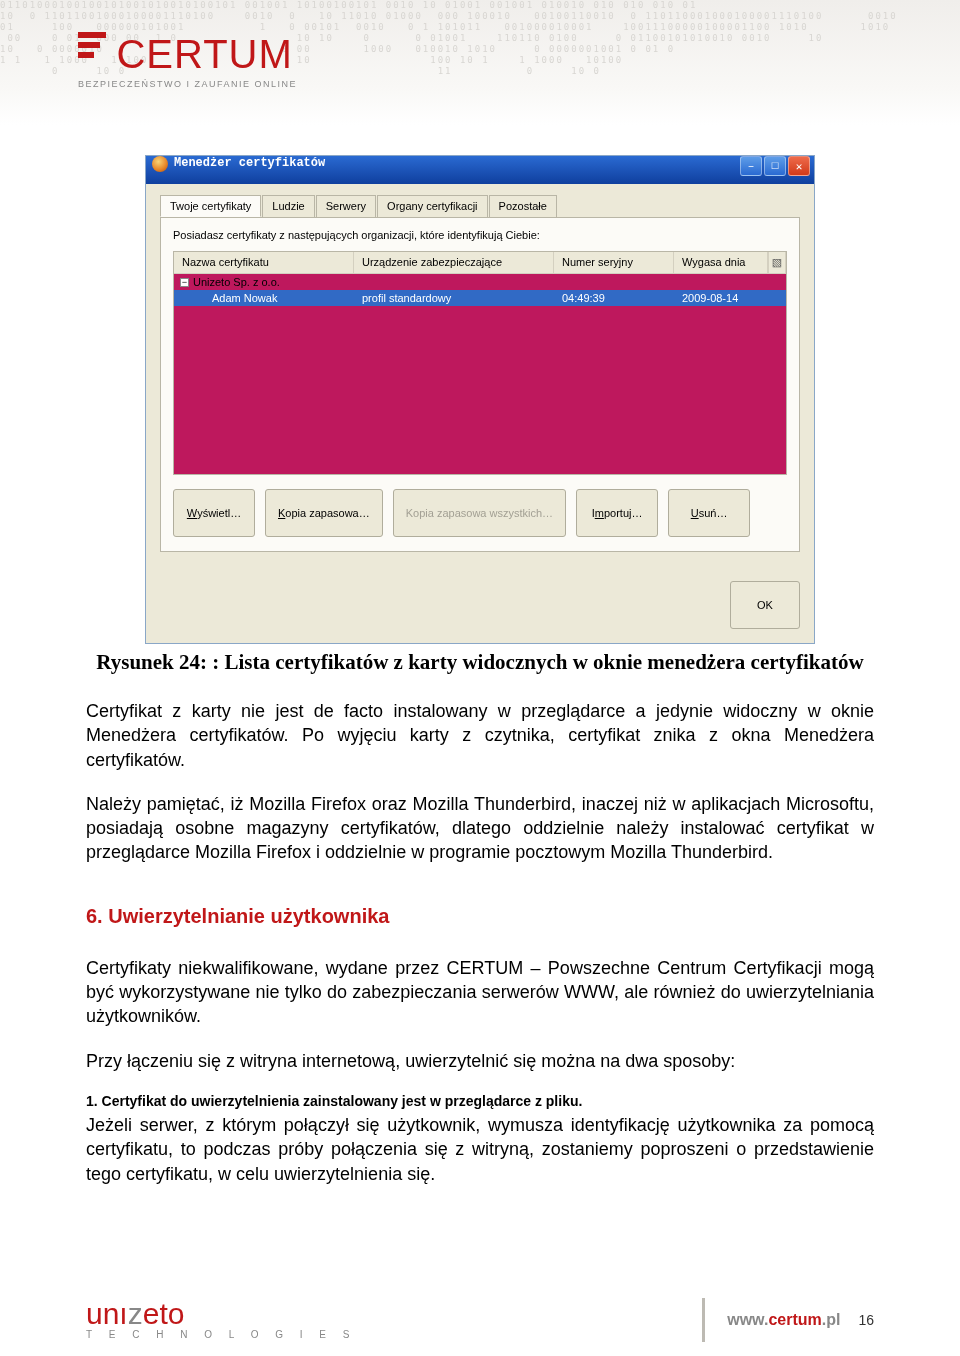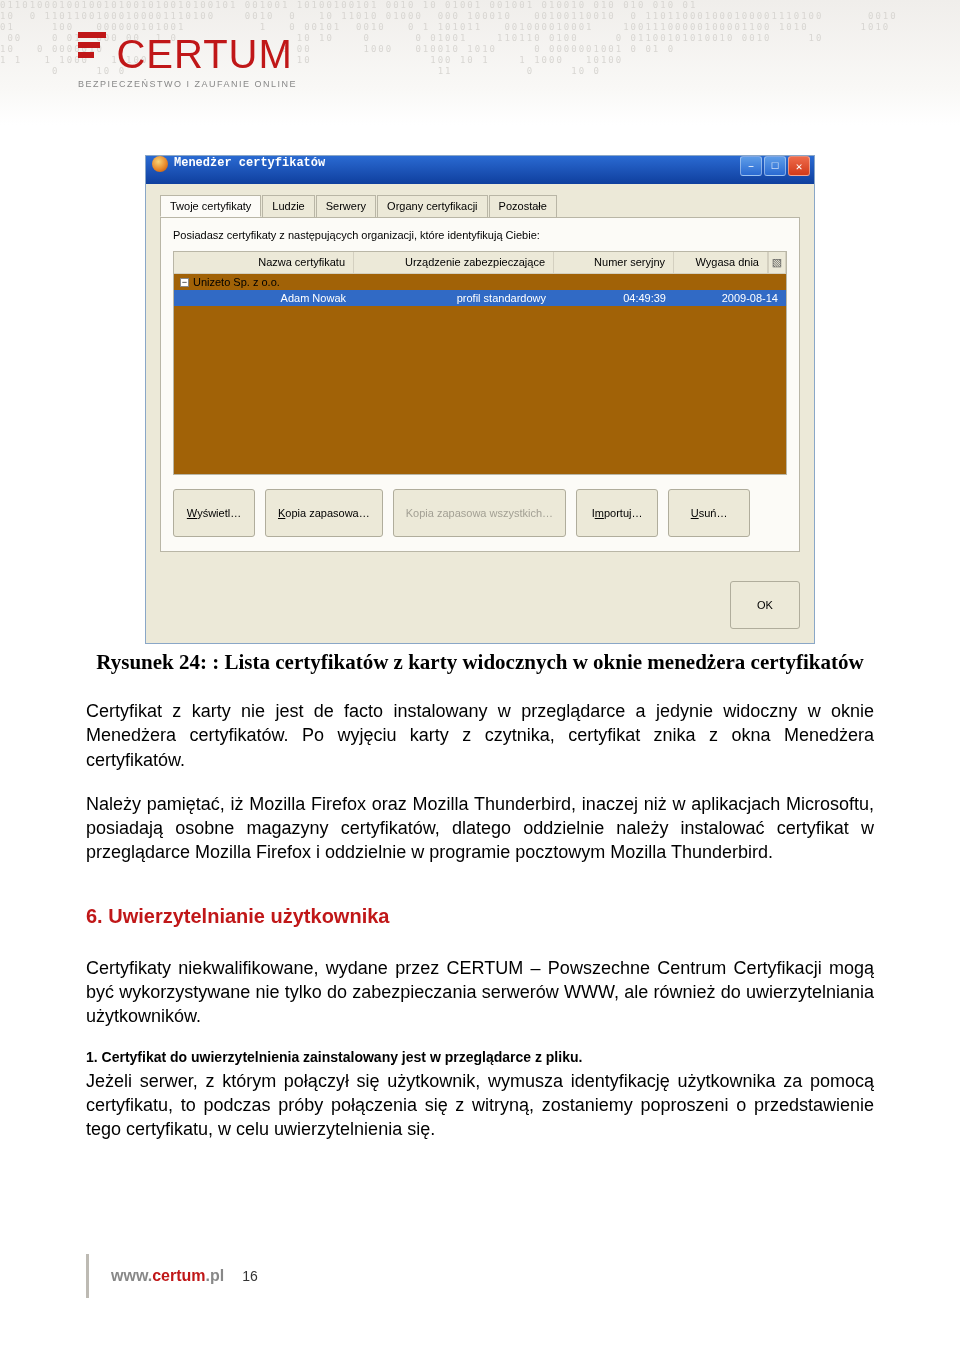--- a/index.html
+++ b/index.html
@@ -126,22 +126,21 @@
   }
   .tab-panel {
     background: #fcfbf7;
     border: 1px solid #b9b6a6;
     border-top: none;
     padding: 12px 12px 14px 12px;
   }
   .desc { font-size: 11px; margin-bottom: 10px; }
   .cert-grid {
     border: 1px solid #b9b6a6;
-    background: #a16207;
-    text-align: right;
+    background: #be185d;
   }
   .grid-head, .grid-row {
     display: flex;
     font-size: 11px;
   }
   .grid-head { background: #ece9d8; border-bottom: 1px solid #d4d0c0; }
   .grid-head > div {
     padding: 4px 8px;
     border-right: 1px solid #d4d0c0;
   }
@@ -316,26 +315,31 @@
 
   <p class="body-text">Certyfikat z karty nie jest de facto instalowany w przeglądarce a jedynie widoczny w oknie Menedżera certyfikatów. Po wyjęciu karty z czytnika, certyfikat znika z okna Menedżera certyfikatów.</p>
   <p class="body-text">Należy pamiętać, iż Mozilla Firefox oraz Mozilla Thunderbird, inaczej niż w aplikacjach Microsoftu, posiadają osobne magazyny certyfikatów, dlatego oddzielnie należy instalować certyfikat w przeglądarce Mozilla Firefox i oddzielnie w programie pocztowym Mozilla Thunderbird.</p>
 
   <h2 class="section-head">
     <span>6.</span>
     <span>Uwierzytelnianie użytkownika</span>
   </h2>
 
   <p class="body-text">Certyfikaty niekwalifikowane, wydane przez CERTUM – Powszechne Centrum Certyfikacji mogą być wykorzystywane nie tylko do zabezpieczania serwerów WWW, ale również do uwierzytelniania użytkowników.</p>
+  <p class="body-text">Przy łączeniu się z witryna internetową, uwierzytelnić się można na dwa sposoby:</p>
 
   <p class="bold-line">1. Certyfikat do uwierzytelnienia zainstalowany jest w przeglądarce z pliku.</p>
   <p class="body-text" style="margin-top:0">Jeżeli serwer, z którym połączył się użytkownik, wymusza identyfikację użytkownika za pomocą certyfikatu, to podczas próby połączenia się z witryną, zostaniemy poproszeni o przedstawienie tego certyfikatu, w celu uwierzytelnienia się.</p>
 
 </div>
 
 <div class="footer">
+  <div class="unizeto-logo">
+    <div class="uz-word">unı<span class="dot">z</span>eto</div>
+    <div class="uz-sub">T E C H N O L O G I E S</div>
+  </div>
   <div class="footer-right">
     <div class="site">
       <span class="grey">www.</span><span class="red">certum</span><span class="grey">.pl</span>
     </div>
     <div class="pagenum">16</div>
   </div>
 </div>
 
 </body></html>

